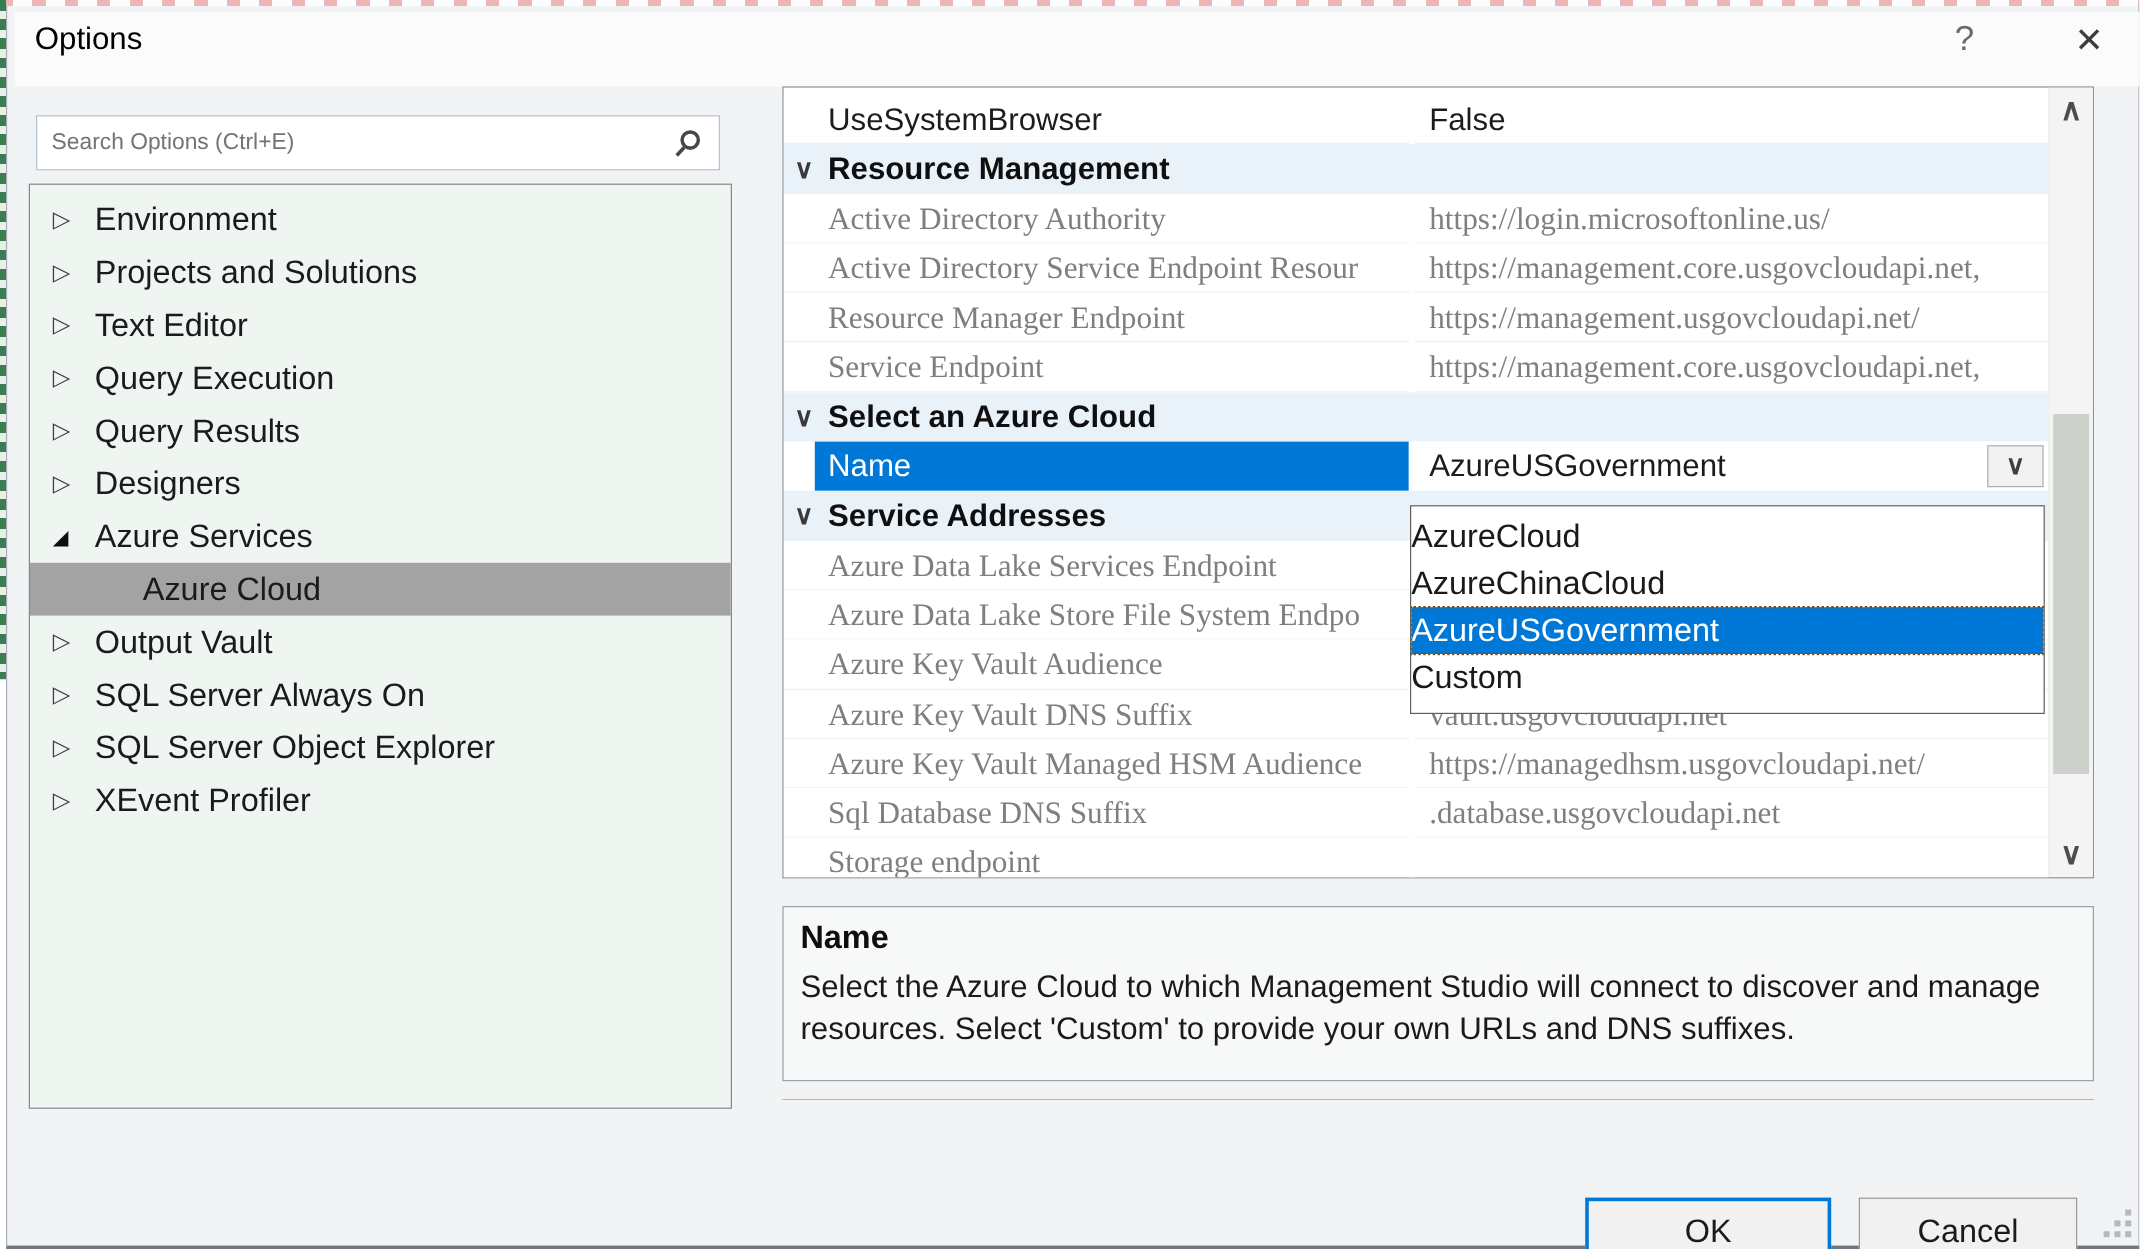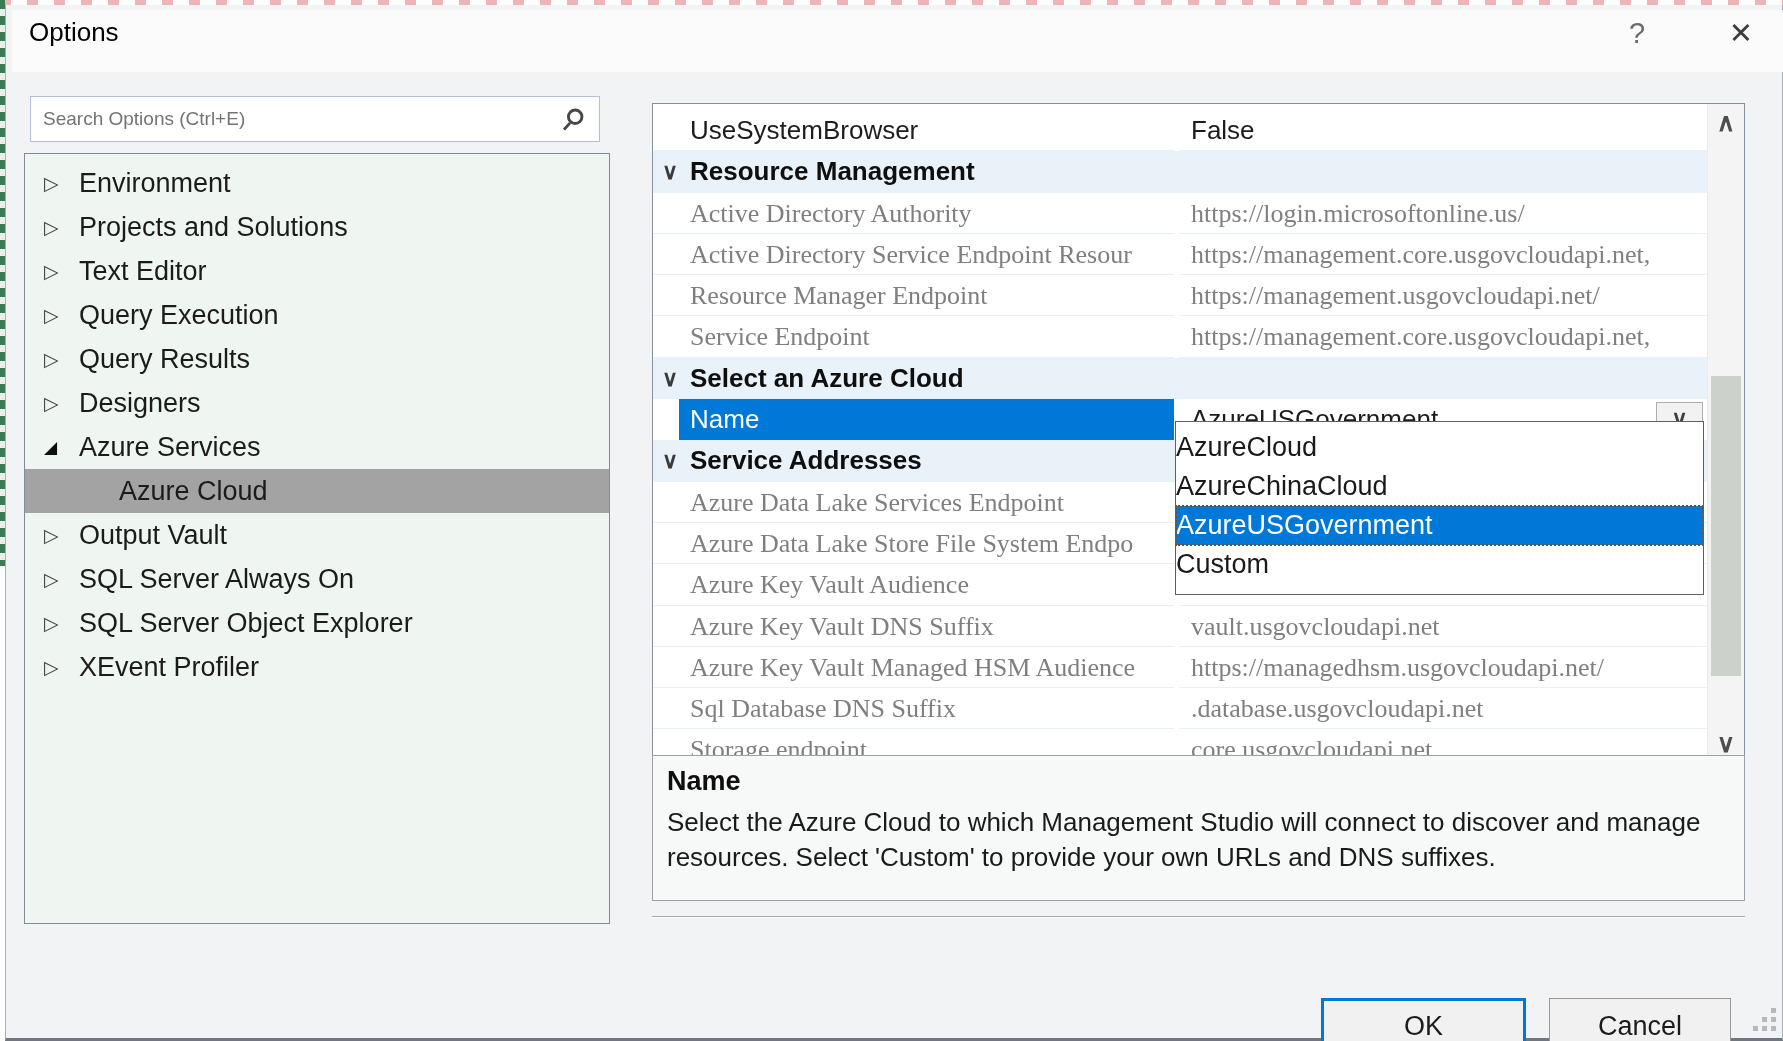--- a/index.html
+++ b/index.html
@@ -51,21 +51,21 @@
     position:absolute; left:24px; top:153px; width:586px; height:771px;
     background:#eff5f0; border:1px solid #818b98; padding-top:7px; overflow:hidden;
   }
   .titem { height:44px; display:flex; align-items:center; padding-left:19px; font-size:27px; color:#1b1b1b; }
   .titem .exp { width:35px; font-size:19px; color:#3e3e3e; flex:0 0 auto; }
   .titem .exp.expanded { font-size:17px; color:#0e0e0e; }
   .titem.child { padding-left:59px; }
   .titem.selected { background:#a3a3a3; }
   
   .grid {
-    position:absolute; left:652px; top:103px; width:1093px; height:660px;
+    position:absolute; left:652px; top:72px; width:1093px; height:660px;
     background:#ffffff; border:1px solid #87909c; overflow:hidden;
   }
   .rows { position:absolute; left:0; top:6px; right:37px; bottom:0; overflow:hidden; }
   .grow { display:flex; height:41.3px; background:#fff; position:relative; }
   .grow.prop { box-shadow: inset 0 -1px 0 #e9f1f8; }
   .grow .gutter { width:26px; flex:0 0 auto; }
   .grow .pname {
     width:495px; flex:0 0 auto; padding-left:11px; line-height:41.3px; font-size:26px;
     white-space:nowrap; overflow:hidden; color:#1c1c1c;
   }
@@ -284,21 +284,20 @@
         <div class="grow prop muted">
           <div class="gutter"></div>
           <span class="pname">Sql Database DNS Suffix</span>
           <div class="gap"></div>
           <span class="pval">.database.usgovcloudapi.net</span>
         </div>
         <div class="grow prop muted">
           <div class="gutter"></div>
           <span class="pname">Storage endpoint</span>
           <div class="gap"></div>
-          <span class="pval">core.usgovcloudapi.net</span>
         </div>
       </div>
     <div class="sbar">
       <div class="sarrow up">∧</div>
       <div class="sthumb"></div>
       <div class="sarrow down">∨</div>
     </div>
   </div>
 
   <div class="popup" id="popup">

